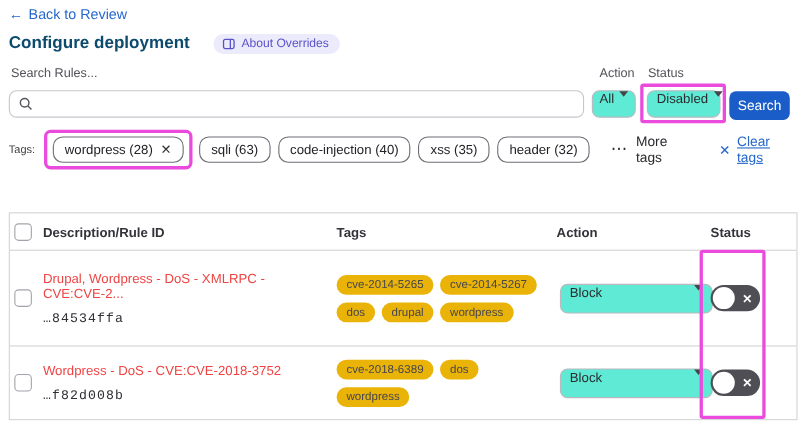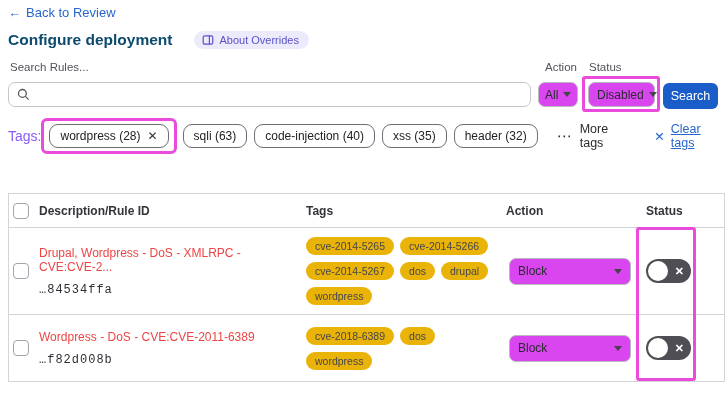--- a/index.html
+++ b/index.html
@@ -16,34 +16,34 @@
                  font-size:11px; padding:3px 10px 3px 8px; border-radius:10px; cursor:pointer; }
 
   
   .field-label { font-size:11.5px; color:#52525a; }
   .search-label { left:10px; top:61px; }
   .search-box { left:8px; top:82px; width:523px; height:25px; border:1px solid #c6c6cc;
                 border-radius:7px; display:flex; align-items:center; padding-left:8px; gap:6px; }
   .search-input { border:none; outline:none; flex:1; font-size:12px; height:100%; background:transparent; }
   .action-label { left:545px; top:61px; }
   .status-label { left:589px; top:61px; }
-  .dd { border:1px solid #b9b9bf; border-radius:7px; background:#d946ef; display:flex;
-        align-items:center; justify-content:space-between; font-size:12px; color:#2b2b30;
+  .dd { border:1px solid #b9b9bf; border-radius:7px; background:#5eead4; display:flex;
+        justify-content:space-between; font-size:12px; color:#2b2b30;
         padding:0 8px; cursor:pointer; height:25px; }
   .dd-action { left:538px; top:82px; width:40px; padding:0 6px; }
   .dd-status { left:588px; top:82px; width:67px; }
   .caret { width:0; height:0; border-left:4px solid transparent; border-right:4px solid transparent;
            border-top:5px solid #44444a; margin-left:5px; flex:none; }
   .search-btn { left:663px; top:83px; width:55px; height:26px; background:#1a5dc8; color:#fff;
                 font-size:12.5px; border:none; border-radius:6px; cursor:pointer;
                 font-family:"Liberation Sans", sans-serif; }
 
   
   .tags-bar { left:8px; top:118px; right:0; display:flex; align-items:center; }
-  .tags-label { font-size:14px; color:#8b5cf6; }
+  .tags-label { font-size:10px; color:#404040; margin-right:8px; }
   .tag-pill { border:1.5px solid #6e6e76; border-radius:9px; background:#fff; padding:4px 10px;
               font-size:12px; color:#222228; white-space:nowrap; cursor:pointer;
               display:flex; align-items:center; gap:7px;justify-content:center; }
   .tag-pill .remove-x { font-size:12px; color:#333; }
   .active-tag-wrap { border:3px solid #ea4bdd; border-radius:6px; padding:3px 5px; margin-right:6px; }
   .plain-pill { margin-right:7px; }
   .more-tags { display:flex; align-items:center; gap:7px; font-size:12.5px; color:#2b2b30;
                margin-left:12px; cursor:pointer; }
   .more-dots { font-size:15px; letter-spacing:1px; color:#2b2b30; line-height:10px; }
   .clear-tags { display:flex; align-items:center; gap:6px; margin-left:22px; color:#2767cd;
@@ -59,21 +59,21 @@
   .th { font-size:12px; font-weight:bold; color:#33333a; }
   .th.status, .cell.status { padding-left:8px; }
   .checkbox { width:16px; height:16px; border:1.5px solid #a3a3ab; border-radius:4px;
               margin-left:4px; cursor:pointer; background:#fff; }
   .desc-cell { display:flex; flex-direction:column; gap:9px; padding-right:10px; }
   .desc-line { font-size:12px; color:#ef4444; }
   .rule-id { font-family:"Liberation Mono", monospace; font-size:12px; color:#2e2e34; letter-spacing:1px; }
   .row-tags { display:flex; flex-wrap:wrap; gap:7px 6px; padding-right:14px; align-content:center; }
   .mini-tag { background:#eab308; color:#46464d; font-size:10.5px; padding:3px 9px;
               border-radius:9px; white-space:nowrap; }
-  .dd-block { width:122px; height:27px; margin-left:3px; }
+  .dd-block { width:139px; height:27px; margin-left:3px; }
   .toggle { width:45px; height:24px; background:#4e4e54; border-radius:12px; position:relative;
             cursor:pointer; display:flex; align-items:center; }
   .knob { width:20px; height:20px; border-radius:50%; background:#fff; margin-left:2px; }
   .toggle-x { position:absolute; right:7px; color:#fff; font-size:11px; font-weight:bold; }
 
   
   .hl-box { position:absolute; border:3px solid #ea4bdd; border-radius:3px; pointer-events:none; }
   .hl-status-filter { left:582px; top:76px; width:78px; height:36px; }
   .hl-toggles { left:636px; top:227px; width:60px; height:154px; }
 
@@ -161,21 +161,20 @@
   <div class="tr r0">
     <div class="cell">
         <div class="checkbox"></div>
       </div>
     <div class="cell desc-cell">
       <span class="desc-line">Drupal, Wordpress - DoS - XMLRPC - CVE:CVE-2...</span>
       <span class="rule-id">…84534ffa</span>
     </div>
     <div class="cell row-tags">
       <span class="mini-tag">cve-2014-5265</span>
-      <span class="mini-tag">cve-2014-5266</span>
       <span class="mini-tag">cve-2014-5267</span>
       <span class="mini-tag">dos</span>
       <span class="mini-tag">drupal</span>
       <span class="mini-tag">wordpress</span>
     </div>
     <div class="cell">
       <div class="dd dd-block">
         <span>Block</span>
         <span class="caret"></span>
       </div>
@@ -186,21 +185,21 @@
         <span class="toggle-x">✕</span>
       </div>
     </div>
   </div>
 
   <div class="tr r1">
     <div class="cell">
         <div class="checkbox"></div>
       </div>
     <div class="cell desc-cell">
-      <span class="desc-line">Wordpress - DoS - CVE:CVE-2011-6389</span>
+      <span class="desc-line">Wordpress - DoS - CVE:CVE-2018-3752</span>
       <span class="rule-id">…f82d008b</span>
     </div>
     <div class="cell row-tags">
       <span class="mini-tag">cve-2018-6389</span>
       <span class="mini-tag">dos</span>
       <span class="mini-tag">wordpress</span>
     </div>
     <div class="cell">
       <div class="dd dd-block">
         <span>Block</span>

